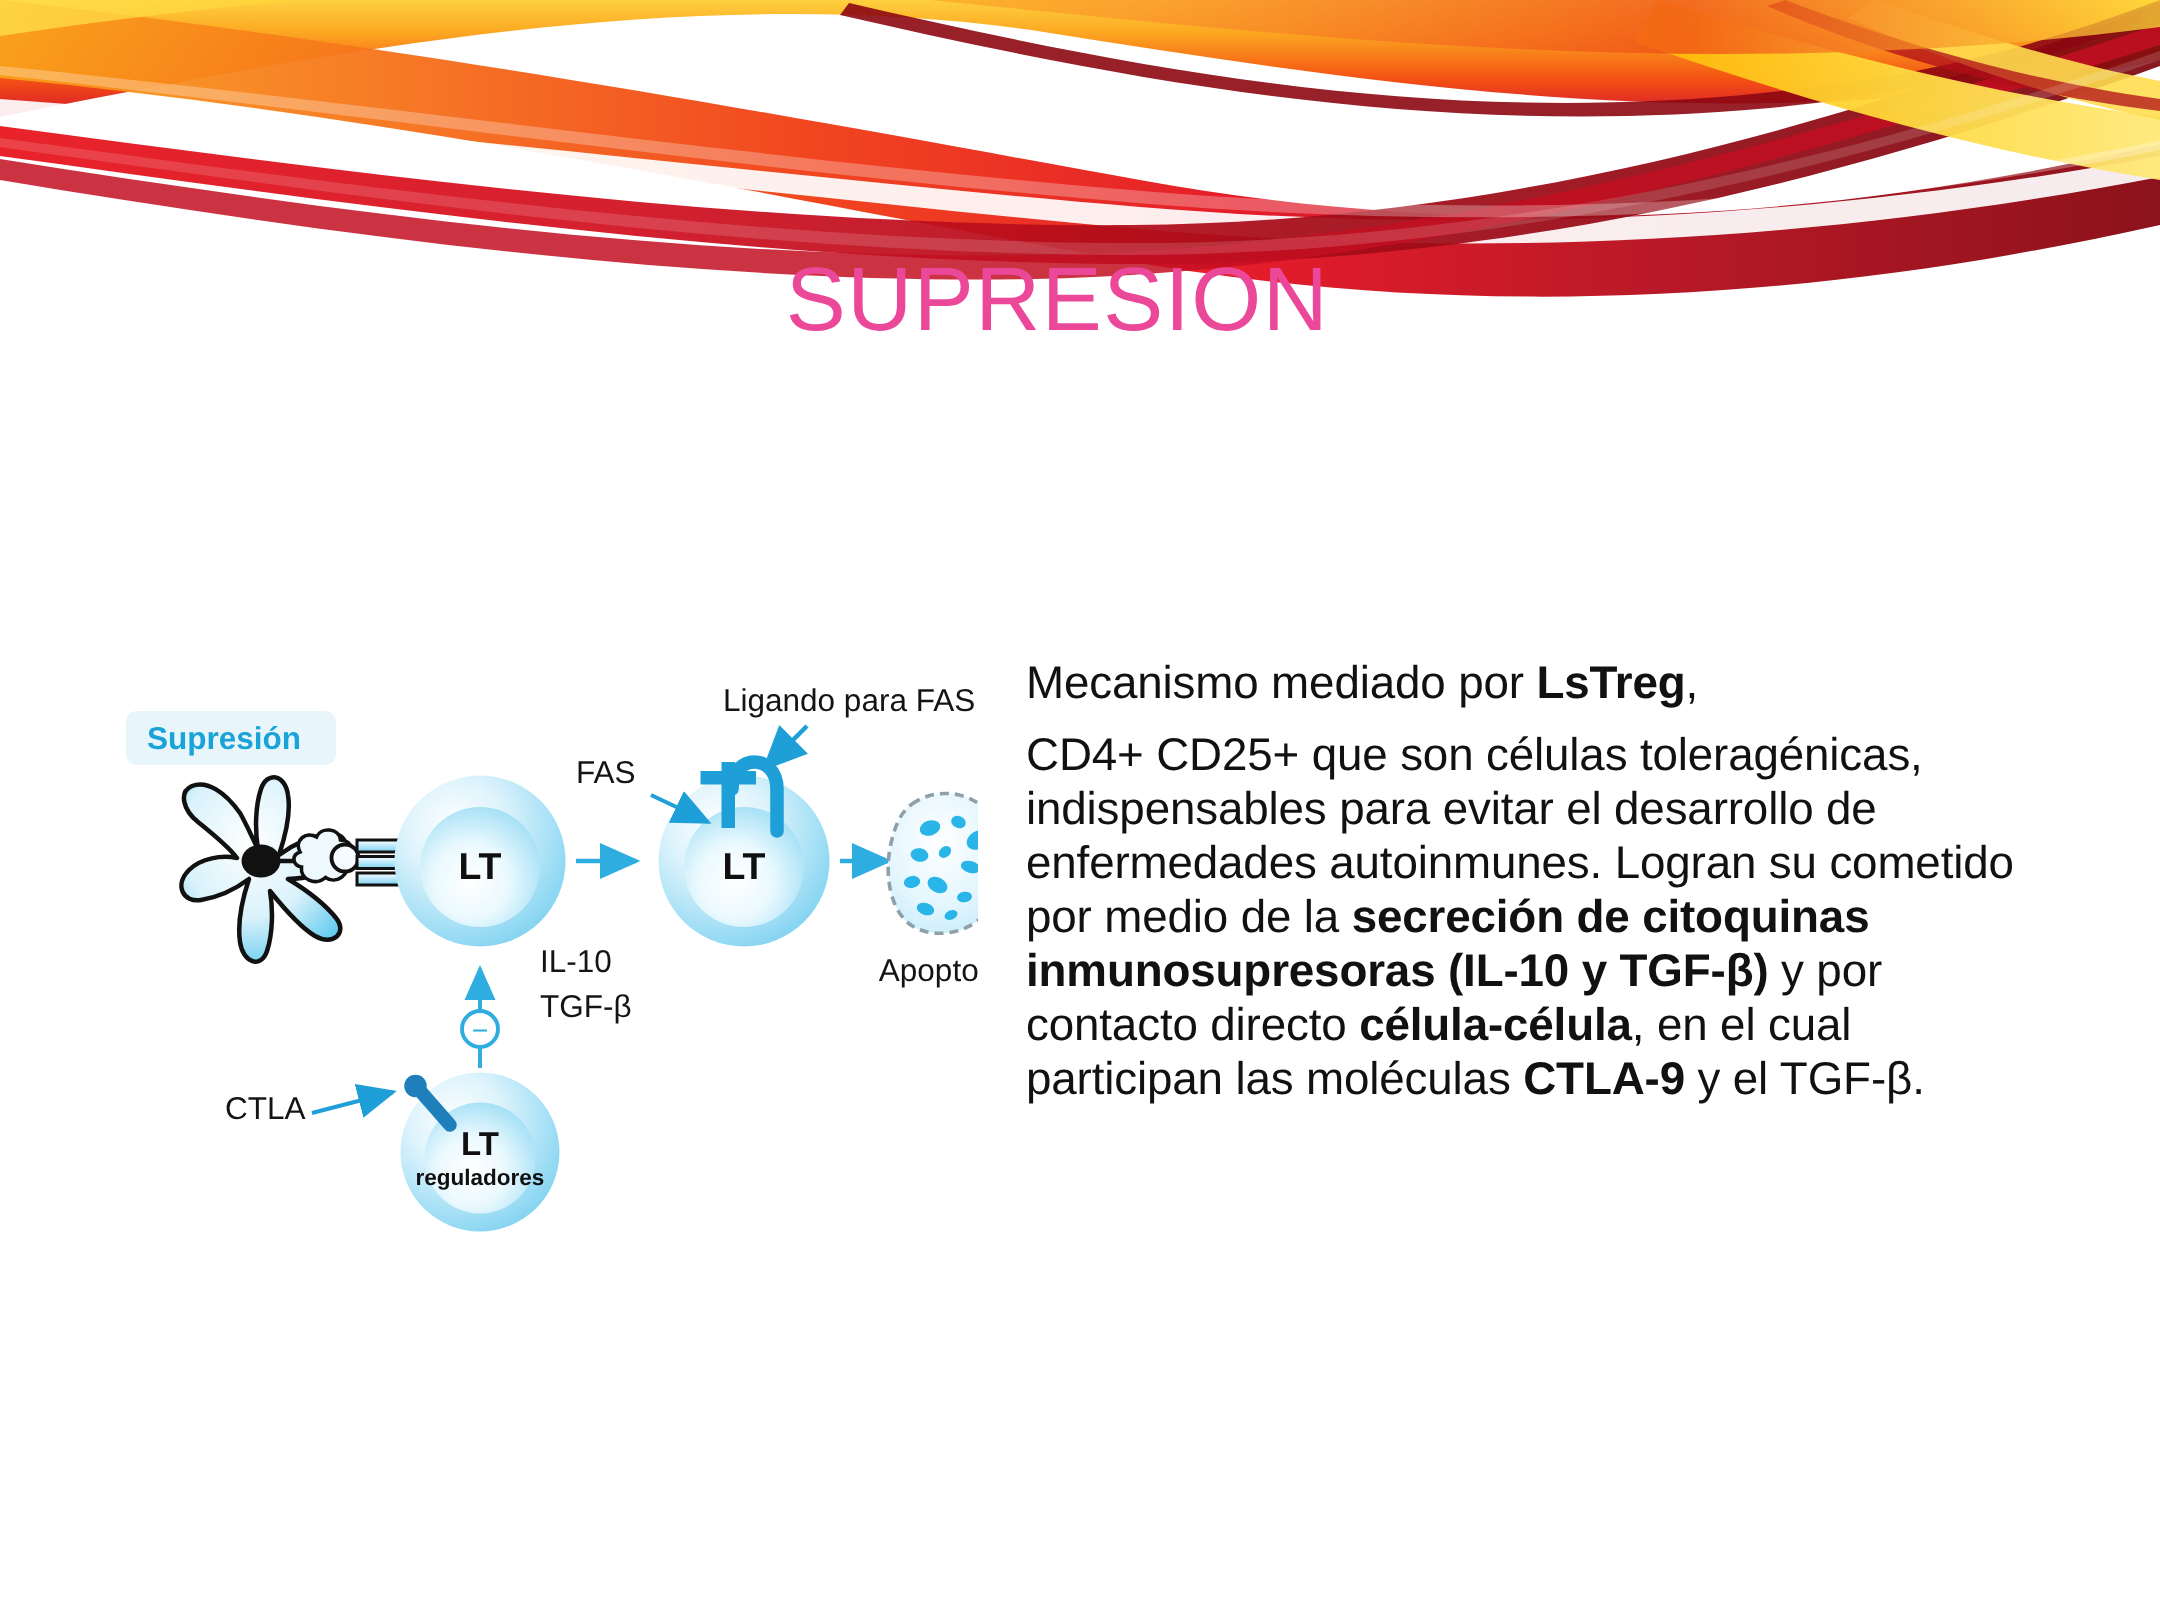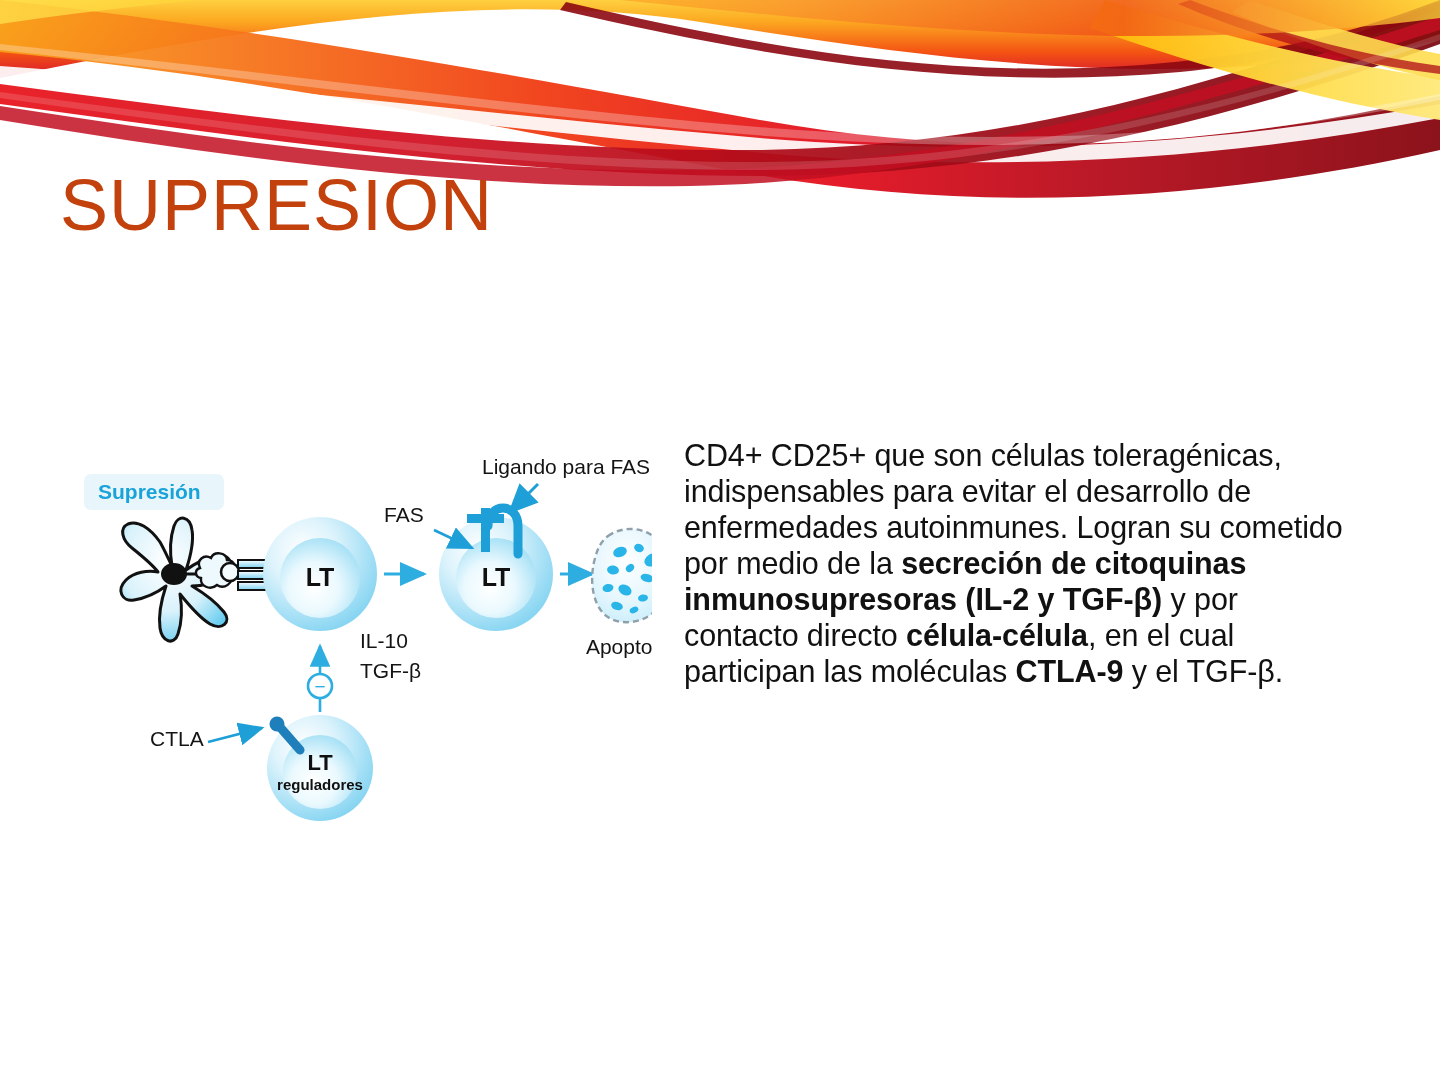--- a/index.html
+++ b/index.html
@@ -29,26 +29,26 @@
     pointer-events: none;
   }
   #wave-header svg { display: block; }
 
   
   #page-title {
     position: absolute;
     left: 60px;
     top: 168px;
     width: 1290px;
-    text-align: left;
+    text-align: center;
     font-family: "Liberation Sans", sans-serif;
-    font-size: 72px;
+    font-size: 60px;
     font-weight: 300;
     letter-spacing: 1px;
-    color: #c2410c;
+    color: #ec4899;
     line-height: 1.05;
     white-space: nowrap;
   }
 
   
   #body-text {
     position: absolute;
     left: 684px;
     top: 437px;
     width: 668px;
@@ -149,22 +149,25 @@
       <path d="M0,44 C260,70 520,108 770,128 C1000,146 1220,138 1440,94 L1440,100
                C1215,146 995,154 766,136 C516,116 256,78 0,50 Z" fill="#ffffff" opacity="0.28"></path>
       <path d="M0,92 C250,126 500,160 740,162 C985,164 1215,112 1440,34 L1440,40
                C1210,120 982,172 736,170 C494,168 244,132 0,98 Z" fill="#ffffff" opacity="0.15"></path>
     </svg>
   </div>
 
   <div id="page-title">SUPRESION</div>
 
   <div id="body-text">
+    <p class="lead">
+      <span>Mecanismo mediado por </span><b>LsTreg</b><span>,</span>
+    </p>
     <p class="para">
-      <span>CD4+ CD25+ que son células toleragénicas, indispensables para evitar el desarrollo de enfermedades autoinmunes. Logran su cometido por medio de la </span><b>secreción de citoquinas inmunosupresoras (IL-2 y TGF-β)</b><span> y por contacto directo </span><b>célula-célula</b><span>, en el cual participan las moléculas </span><b>CTLA-9</b><span> y el TGF-β.</span>
+      <span>CD4+ CD25+ que son células toleragénicas, indispensables para evitar el desarrollo de enfermedades autoinmunes. Logran su cometido por medio de la </span><b>secreción de citoquinas inmunosupresoras (IL-10 y TGF-β)</b><span> y por contacto directo </span><b>célula-célula</b><span>, en el cual participan las moléculas </span><b>CTLA-9</b><span> y el TGF-β.</span>
     </p>
   </div>
 
   <div id="diagram">
     <svg width="580" height="400" viewBox="0 0 580 400" xmlns="http://www.w3.org/2000/svg">
       <defs>
         <radialGradient id="cellOuter" cx="35%" cy="30%" r="78%">
           <stop offset="0%" stop-color="#ffffff"></stop>
           <stop offset="38%" stop-color="#ddf3fc"></stop>
           <stop offset="72%" stop-color="#a9e1f6"></stop>

